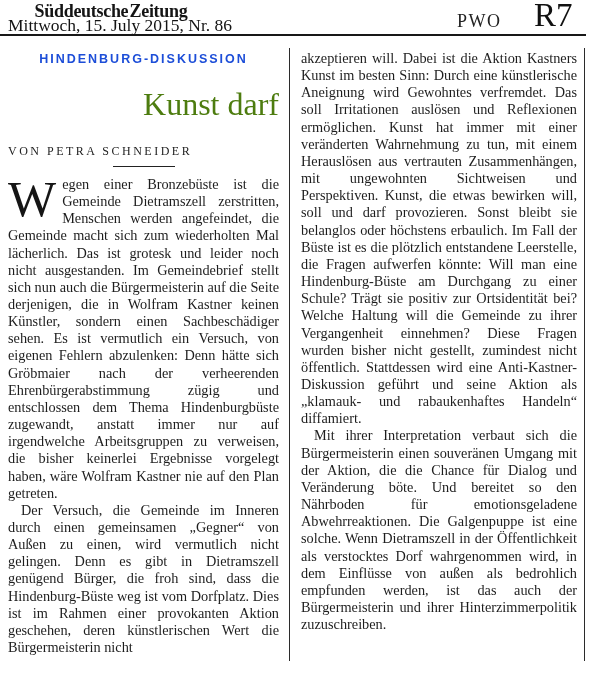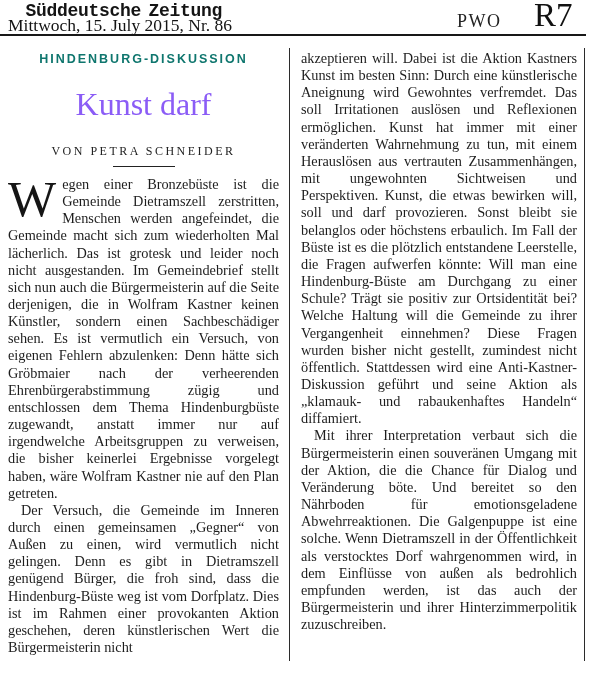--- a/index.html
+++ b/index.html
@@ -8,22 +8,22 @@
     background: #ffffff;
     position: relative;
     overflow: hidden;
     font-family: "Liberation Serif", serif;
     color: #1d1d1d;
   }
 
   
   .masthead-logo {
     position: absolute; left: 0; top: 1px; width: 222px;
-    text-align: right;
-    font-family: Liberation Mono, monospace;
+    text-align: center;
+    font-family: Liberation Serif, serif;
     font-weight: bold; font-size: 18px;
     letter-spacing: -0.3px; word-spacing: -3px;
     color: #141414;
   }
   .date-line {
     position: absolute; left: 8px; top: 15px;
     font-size: 17.5px; color: #141414;
     white-space: nowrap;
   }
   .section-code {
@@ -57,31 +57,31 @@
     width: 1px; height: 613px; background: #2b2b2b;
   }
 
   
   .kicker {
     margin-top: 6px;
     text-align: center;
     font-family: "Liberation Sans", sans-serif;
     font-weight: bold; font-size: 12.5px;
     letter-spacing: 2px;
-    color: #0f766e;
+    color: #1d4ed8;
   }
   .headline {
-    text-align: center;
+    text-align: right;
     font-size: 32px; line-height: 35px;
     font-weight: normal;
-    color: #8b5cf6;
+    color: #4d7c0f;
   }
   .byline {
     margin-top: 15px;
-    text-align: center;
+    text-align: left;
     font-size: 12px; letter-spacing: 2.5px;
     color: #222;
   }
   .byline-rule {
     width: 62px; height: 1px; background: #222;
     margin: 7px auto 0 auto;
   }
 
   
   .body-text {

